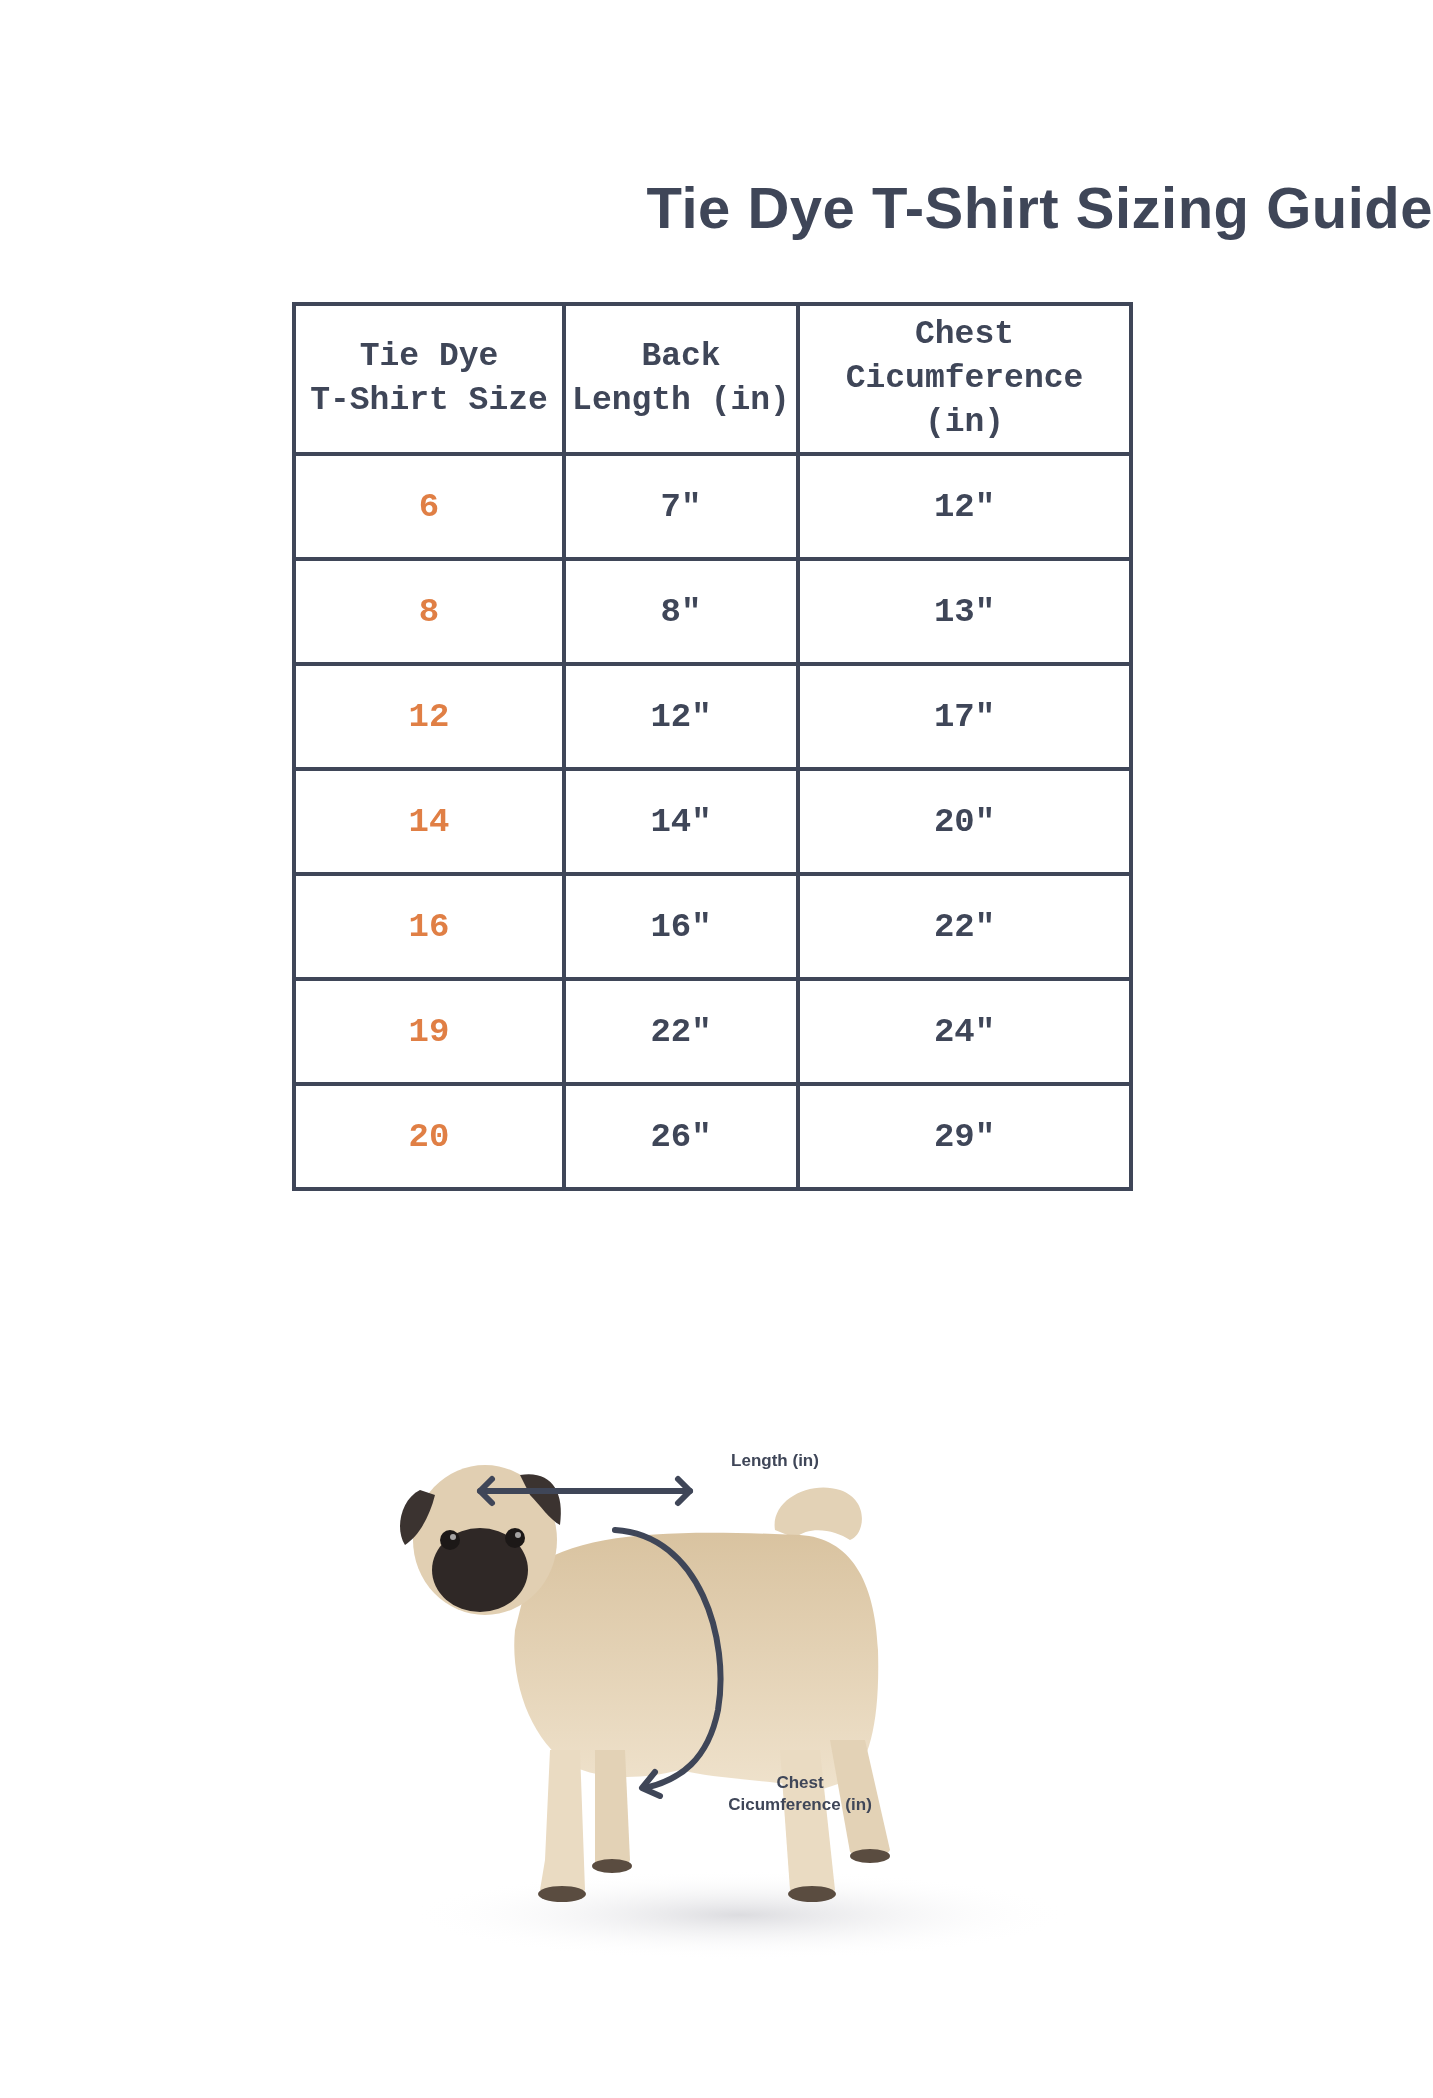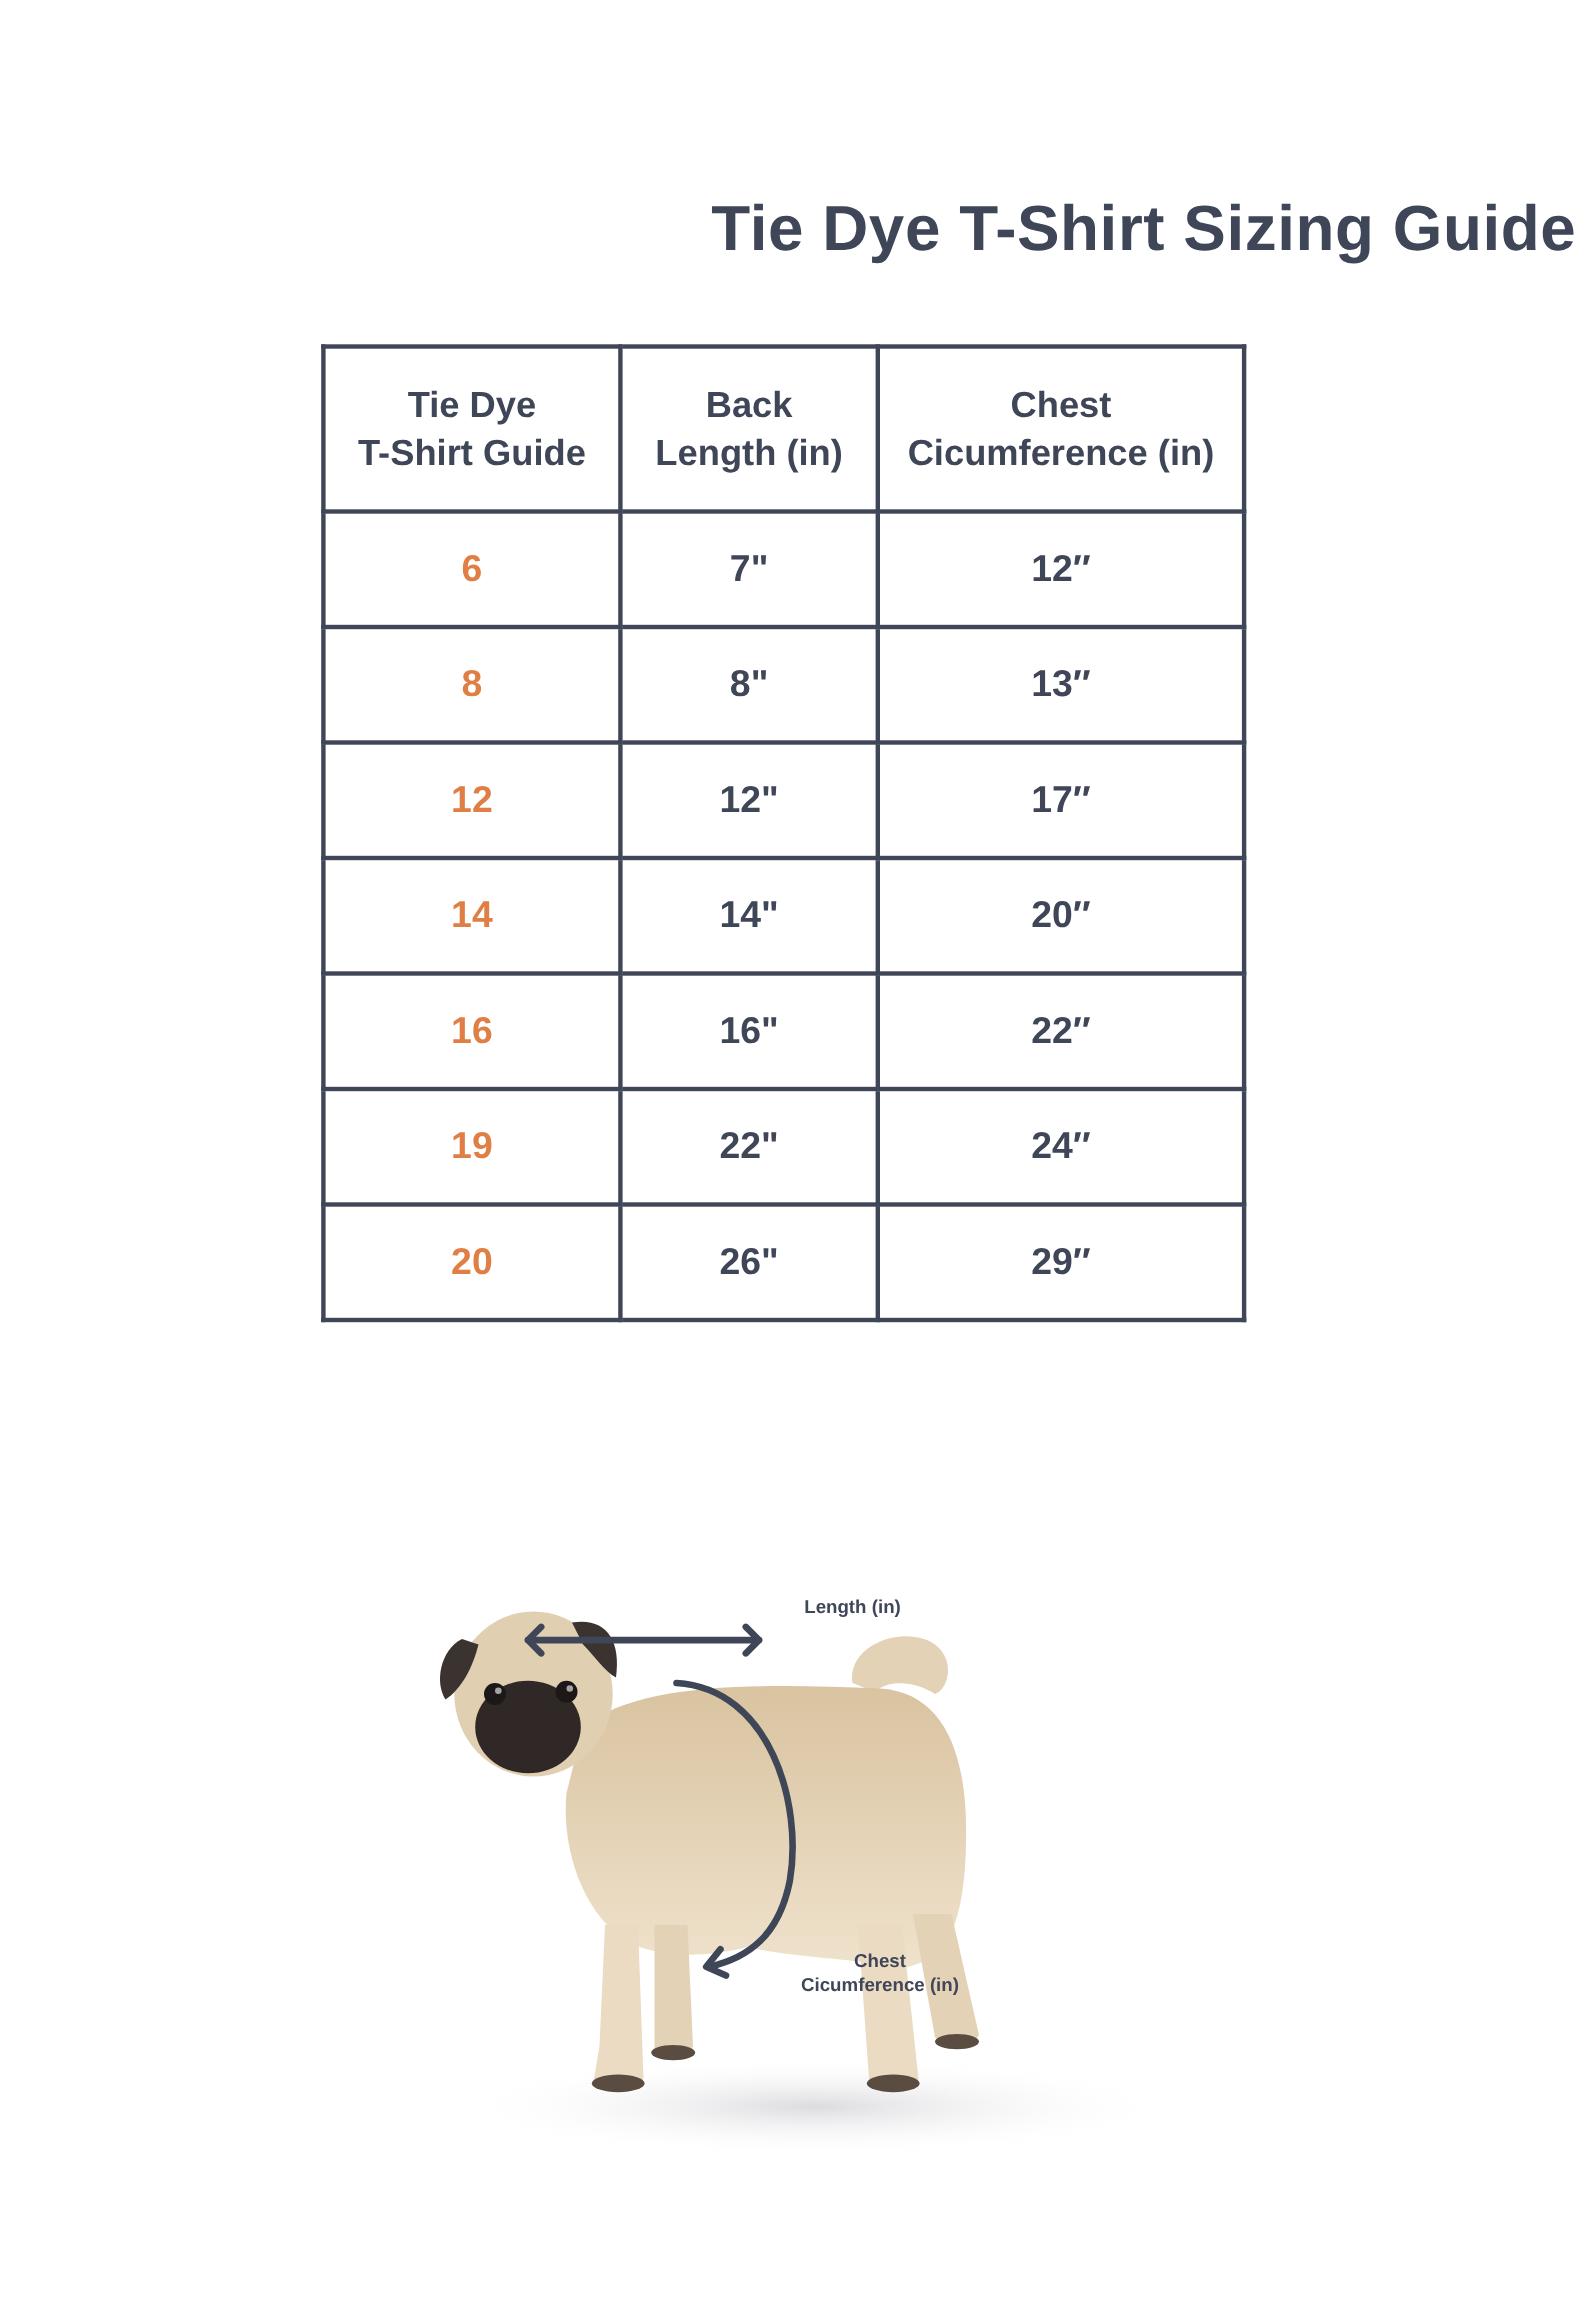--- a/index.html
+++ b/index.html
@@ -24,25 +24,26 @@
       font-size: 58px;
       font-weight: bold;
       letter-spacing: 0.5px;
       color: #3f4658;
       line-height: 80px;
       margin: 0;
     }
     .size-table {
       position: absolute;
       left: 292px;
-      top: 313px;
+      top: 302px;
       width: 807px;
       border-collapse: collapse;
       border: 4px solid #3f4658;
       table-layout: fixed;
+      font-family: Liberation Mono, monospace;
     }
     .size-table th, .size-table td {
       border: 4px solid #3f4658;
       text-align: center;
       vertical-align: middle;
       padding: 0;
     }
     .size-table th {
       height: 146px;
       font-size: 33px;
@@ -104,21 +105,21 @@
 <table class="size-table">
   <colgroup>
     <col class="col-size">
     <col class="col-back">
     <col class="col-chest">
   </colgroup>
   <thead>
     <tr>
       <th>
         <span class="th-line">Tie Dye</span>
-        <span class="th-line">T-Shirt Guide</span>
+        <span class="th-line">T-Shirt Size</span>
       </th>
       <th>
         <span class="th-line">Back</span>
         <span class="th-line">Length (in)</span>
       </th>
       <th>
         <span class="th-line">Chest</span>
         <span class="th-line">Cicumference (in)</span>
       </th>
     </tr>

